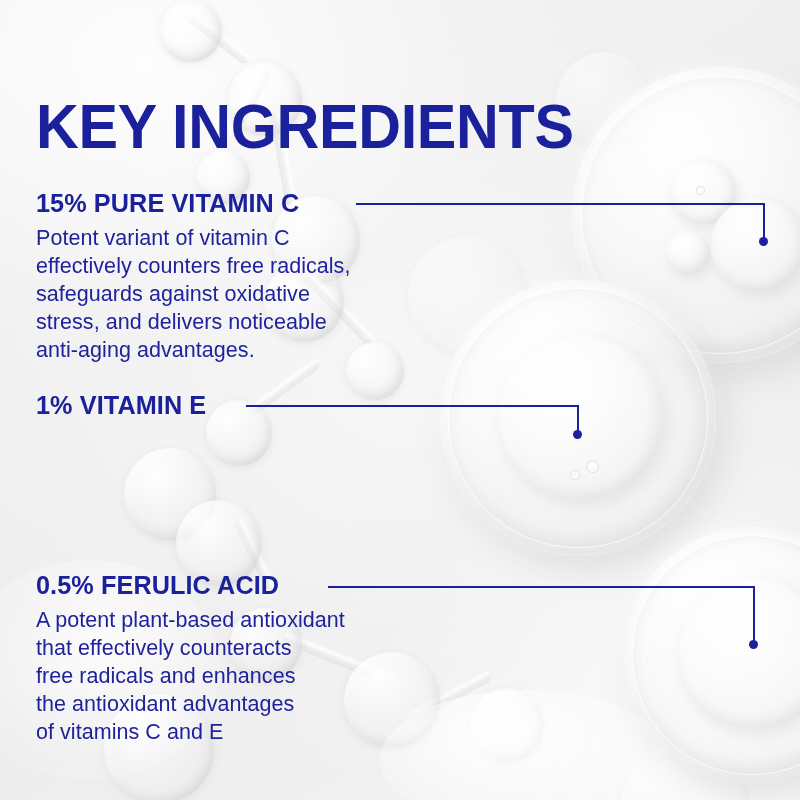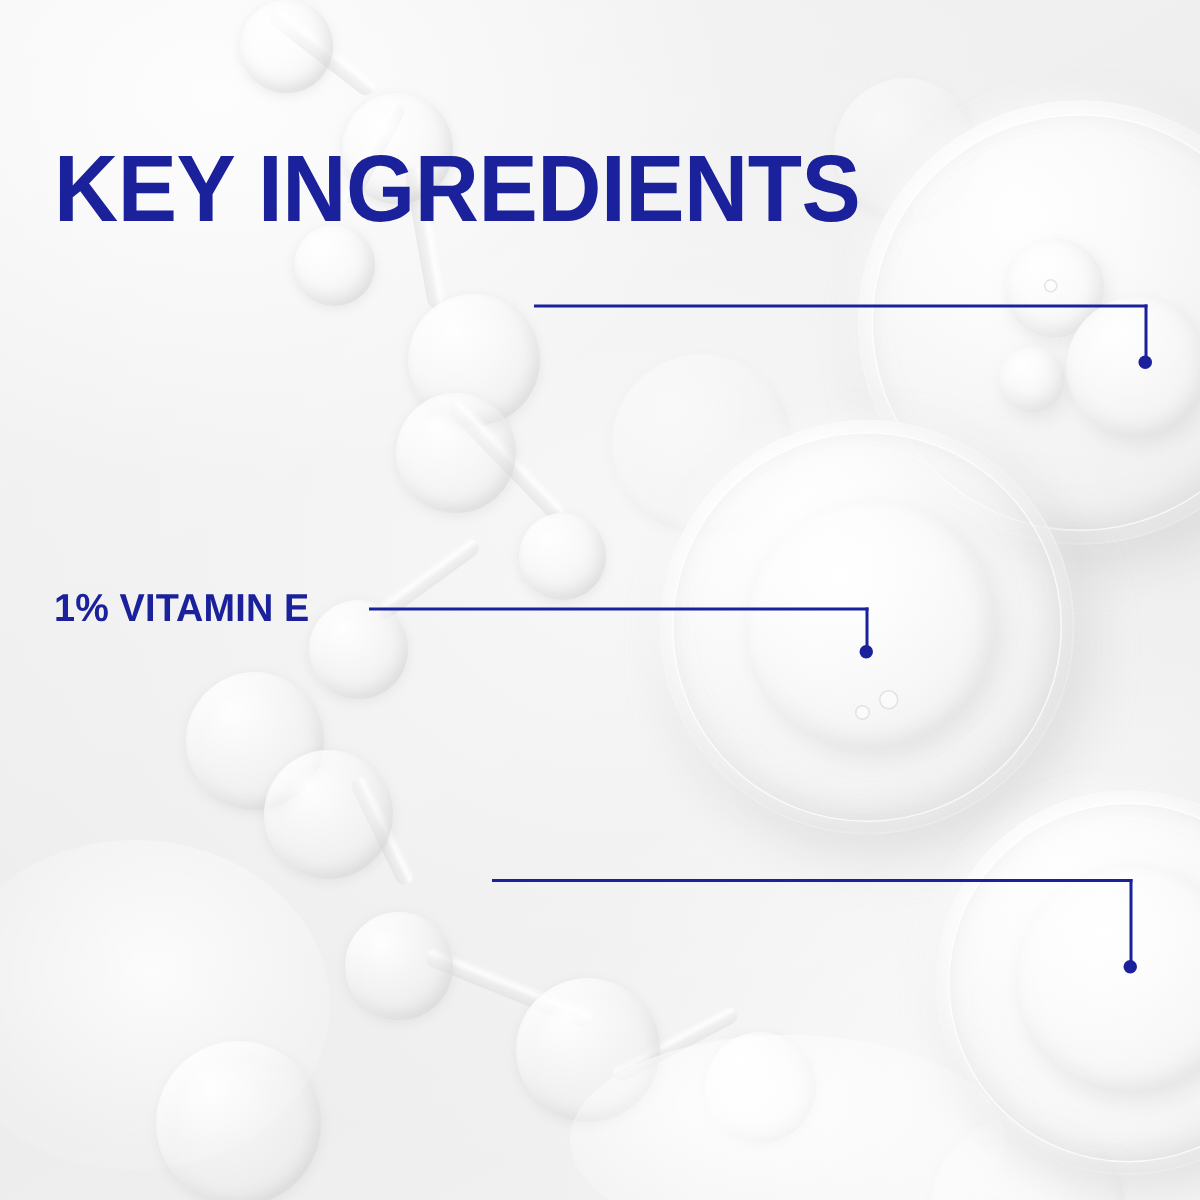--- a/index.html
+++ b/index.html
@@ -266,20 +266,36 @@
       <div class="leader-h" style="left:328px; top:586px; width:427px;"></div>
       <div class="leader-v" style="left:753px; top:586px; height:58px;"></div>
       <div class="leader-dot" style="left:749px; top:640px;"></div>
     </div>
   </div>
 
   <div class="content">
 
     <h1 id="page-title">KEY INGREDIENTS</h1>
 
+    <div class="ingredient" id="ingredient-vitamin-c">
+      <div class="ingredient-name">15% PURE VITAMIN C</div>
+      <div class="ingredient-desc">Potent variant of vitamin C
+effectively counters free radicals,
+safeguards against oxidative
+stress, and delivers noticeable
+anti-aging advantages.</div>
+    </div>
 
     <div class="ingredient" id="ingredient-vitamin-e">
       <div class="ingredient-name">1% VITAMIN E</div>
     </div>
 
+    <div class="ingredient" id="ingredient-ferulic-acid">
+      <div class="ingredient-name">0.5% FERULIC ACID</div>
+      <div class="ingredient-desc">A potent plant-based antioxidant
+that effectively counteracts
+free radicals and enhances
+the antioxidant advantages
+of vitamins C and E</div>
+    </div>
 
   </div>
 </div>
 
 </body></html>

